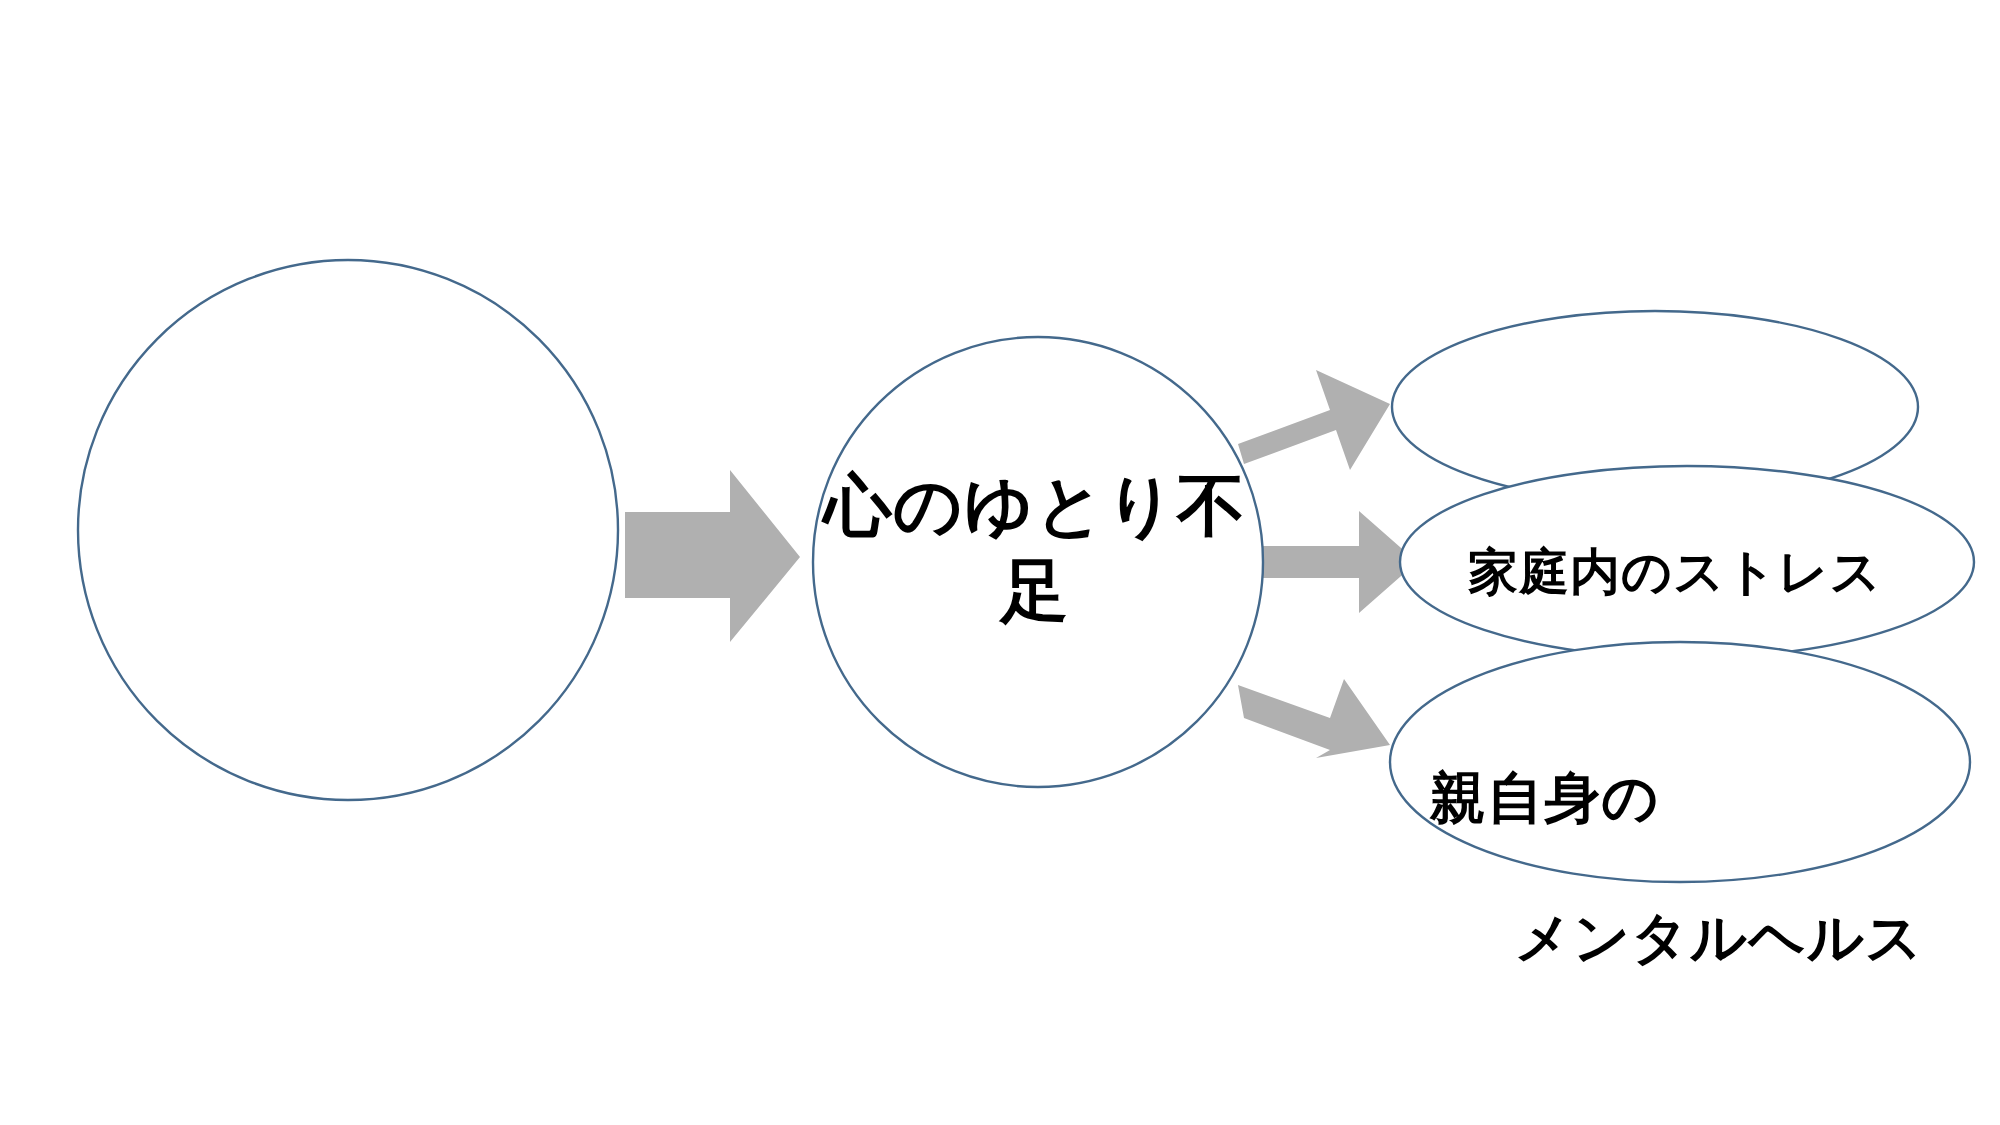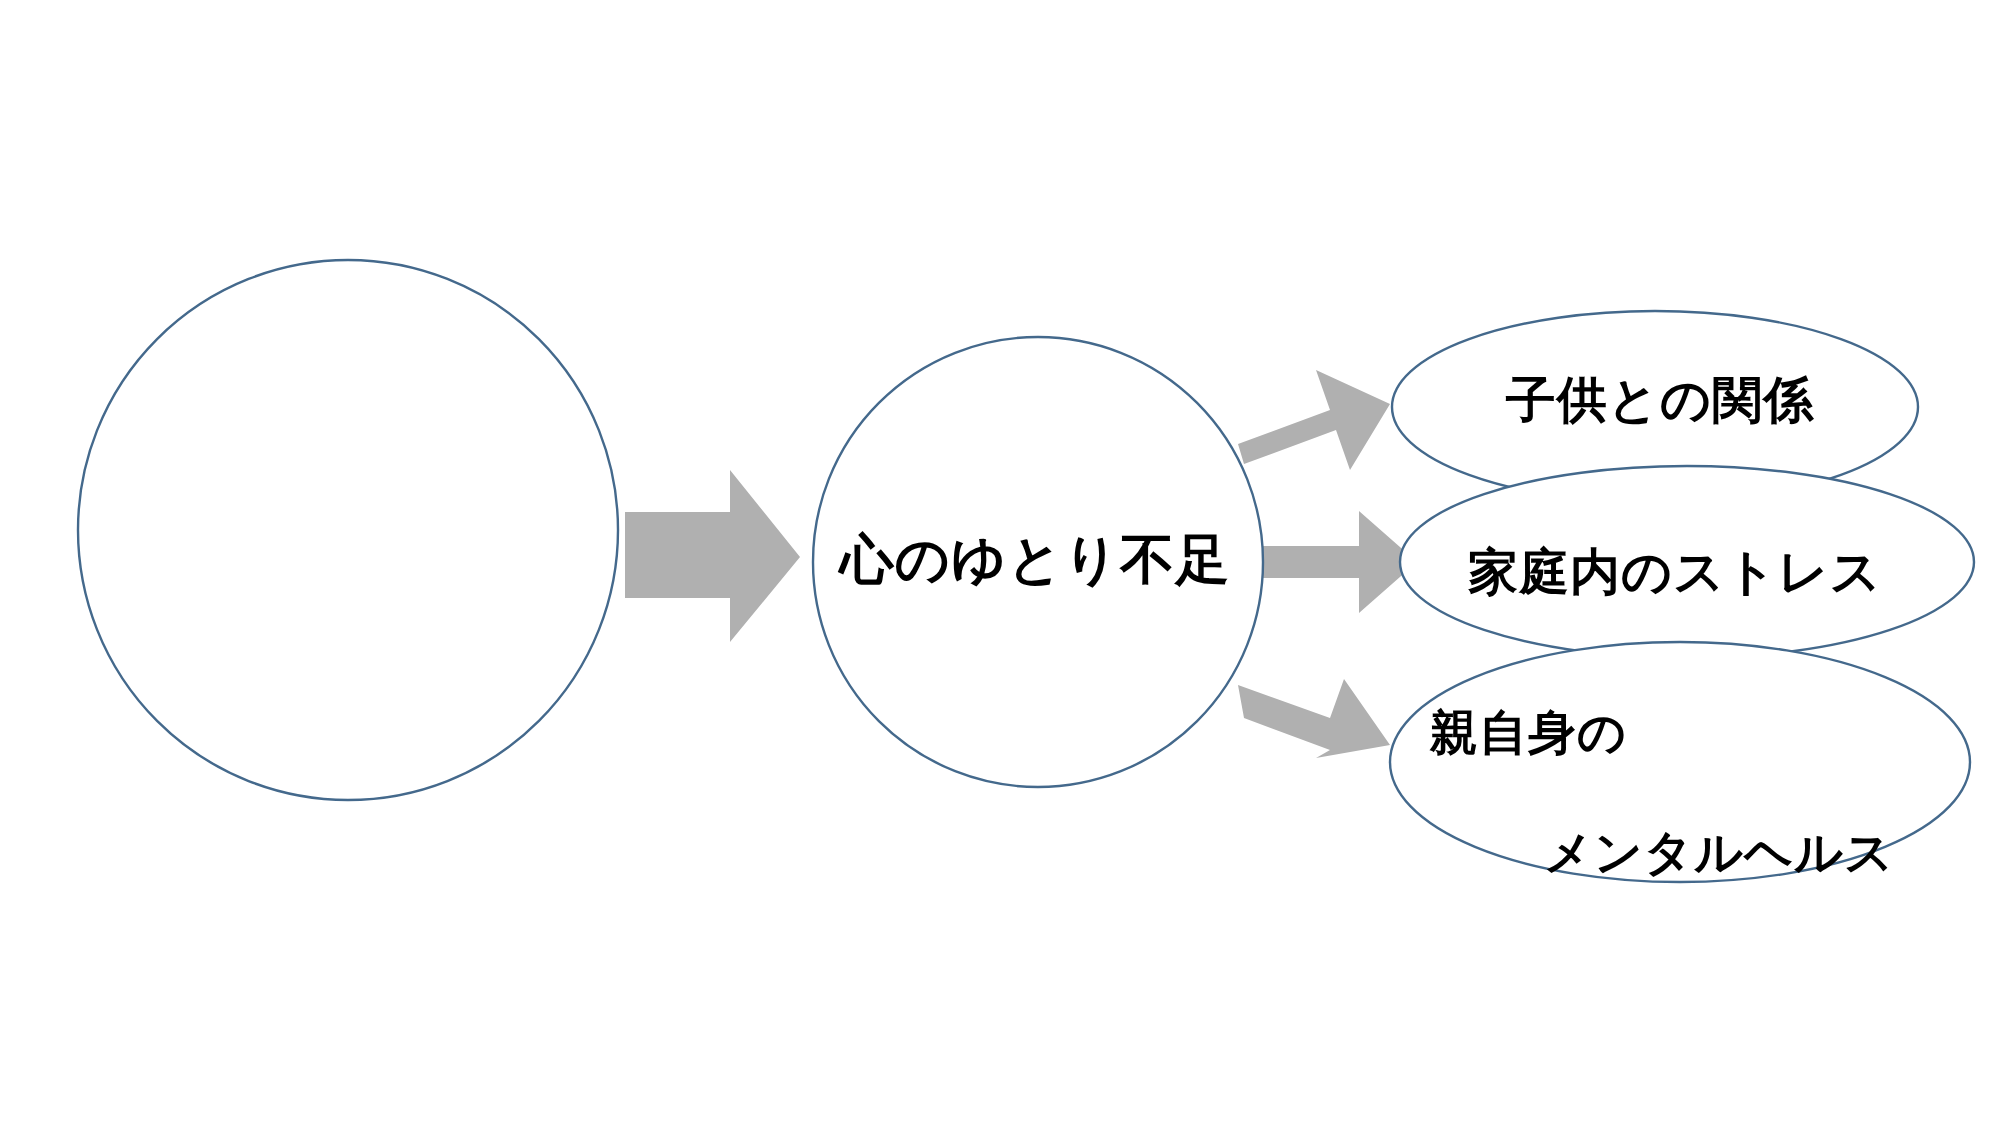--- a/index.html
+++ b/index.html
@@ -41,47 +41,46 @@
   #label-time {
     left: 78px;
     top: 460px;
     width: 540px;
     height: 140px;
     font-size: 54px;
   }
   
   #label-mind {
     left: 800px;
-    top: 490px;
+    top: 478px;
     width: 470px;
     height: 140px;
-    font-size: 54px;
-    text-align: right;
+    font-size: 68px;
   }
   
   #label-child {
     left: 1400px;
     top: 350px;
     width: 520px;
     height: 100px;
     font-size: 50px;
   }
   #label-family {
     left: 1395px;
     top: 522px;
     width: 560px;
     height: 100px;
     font-size: 50px;
   }
   #label-mental {
     left: 1400px;
-    top: 634px;
+    top: 685px;
     width: 560px;
     height: 170px;
-    font-size: 48px;
+    font-size: 56px;
     display: block;
     padding-top: 8px;
     box-sizing: border-box;
   }
   #label-mental .line1 { display: block; text-align: left; padding-left: 30px; }
   #label-mental .line2 { display: block; text-align: center; padding-left: 78px; }
 </style>
 </head>
 <body>
 
@@ -105,21 +104,20 @@
 
     <ellipse cx="1687" cy="562" rx="287" ry="96" fill="#ffffff" stroke="#44698c" stroke-width="2.4"></ellipse>
 
     <ellipse cx="1680" cy="762" rx="290" ry="120" fill="#ffffff" stroke="#44698c" stroke-width="2.4"></ellipse>
 
   </svg>
 
 
   <div class="node-label" id="label-mind">心のゆとり不足</div>
 
-  <div class="node-label" id="label-child">子供との関係</div>
 
   <div class="node-label" id="label-family">家庭内のストレス</div>
 
   <div class="node-label" id="label-mental">
     <span class="line1">親自身の</span>
     <span class="line2">メンタルヘルス</span>
   </div>
 
 </div>
 

